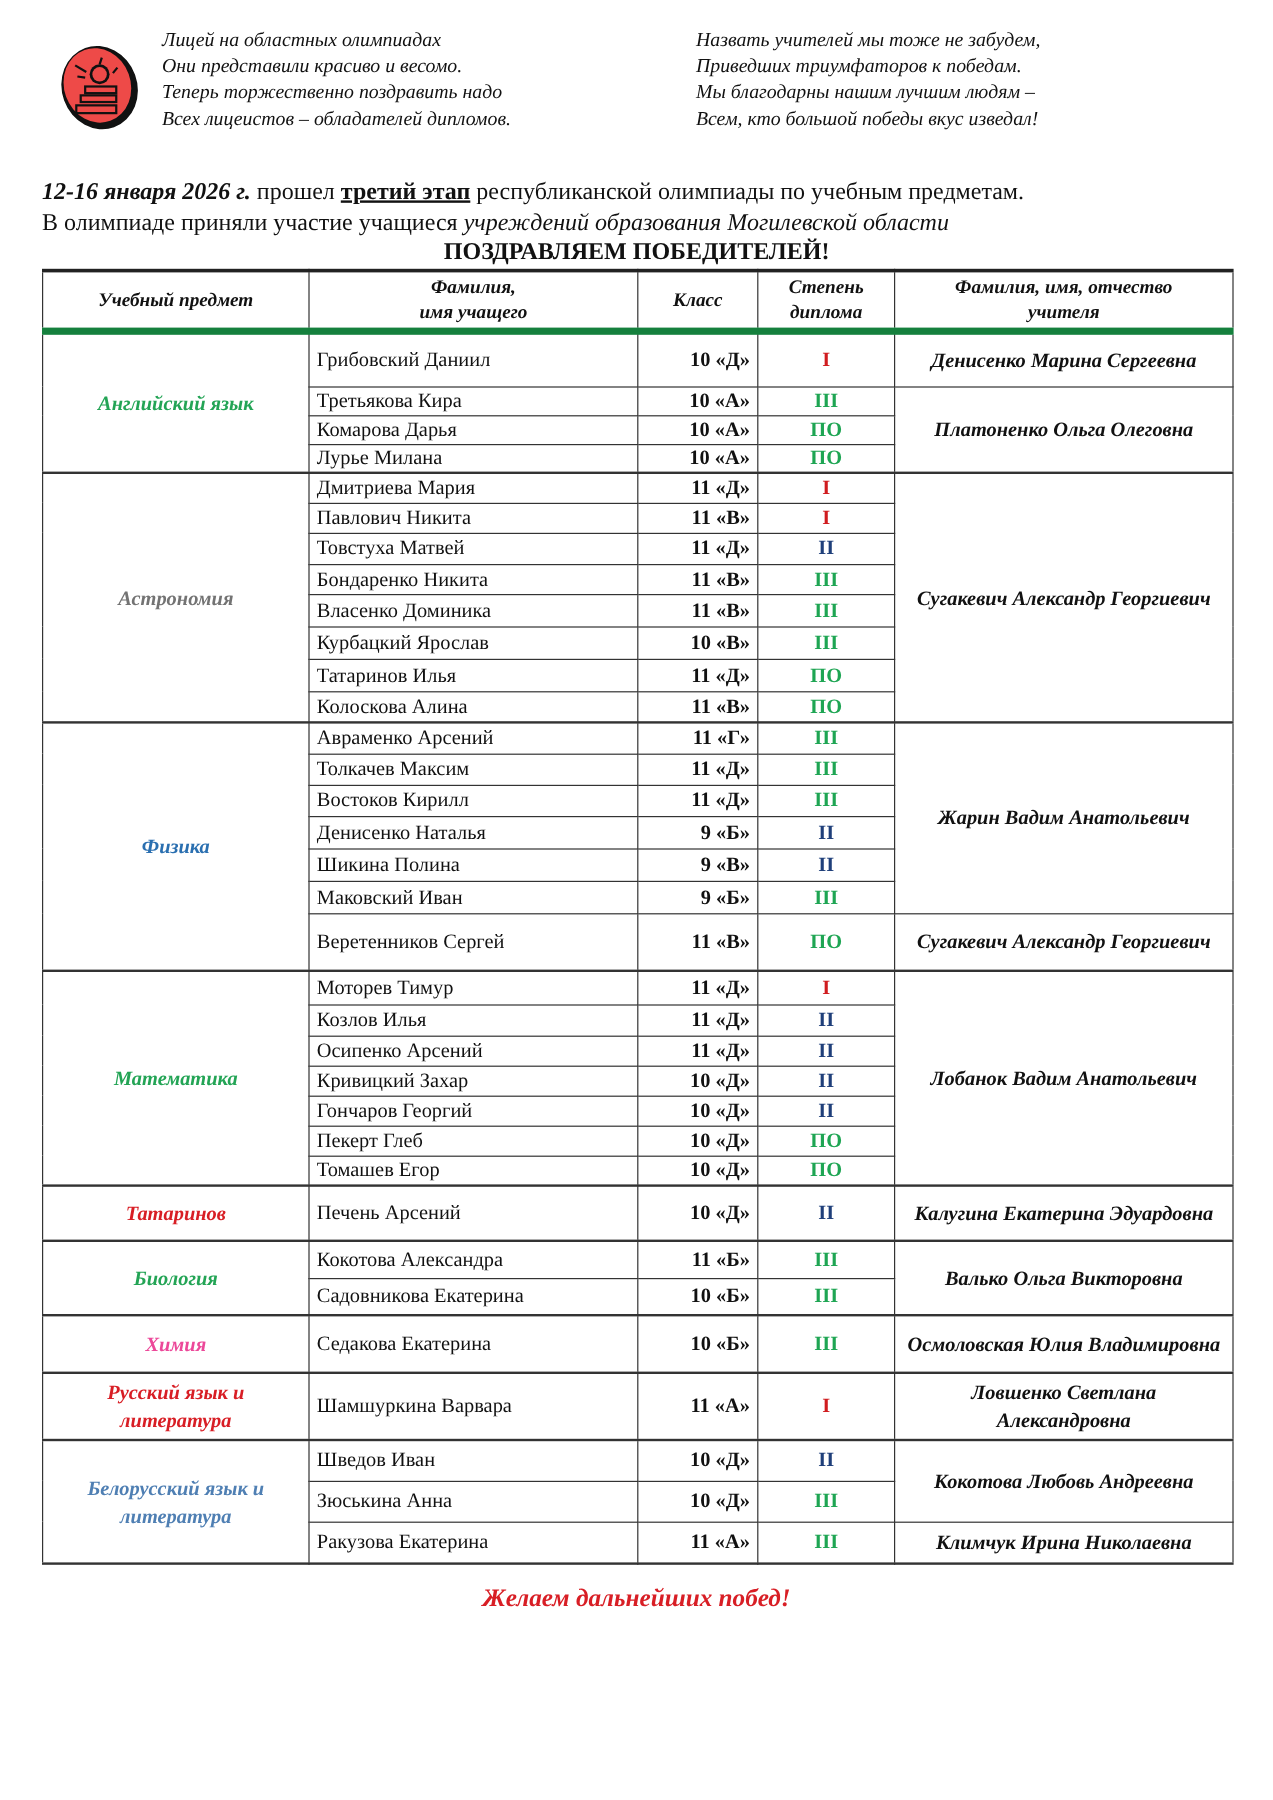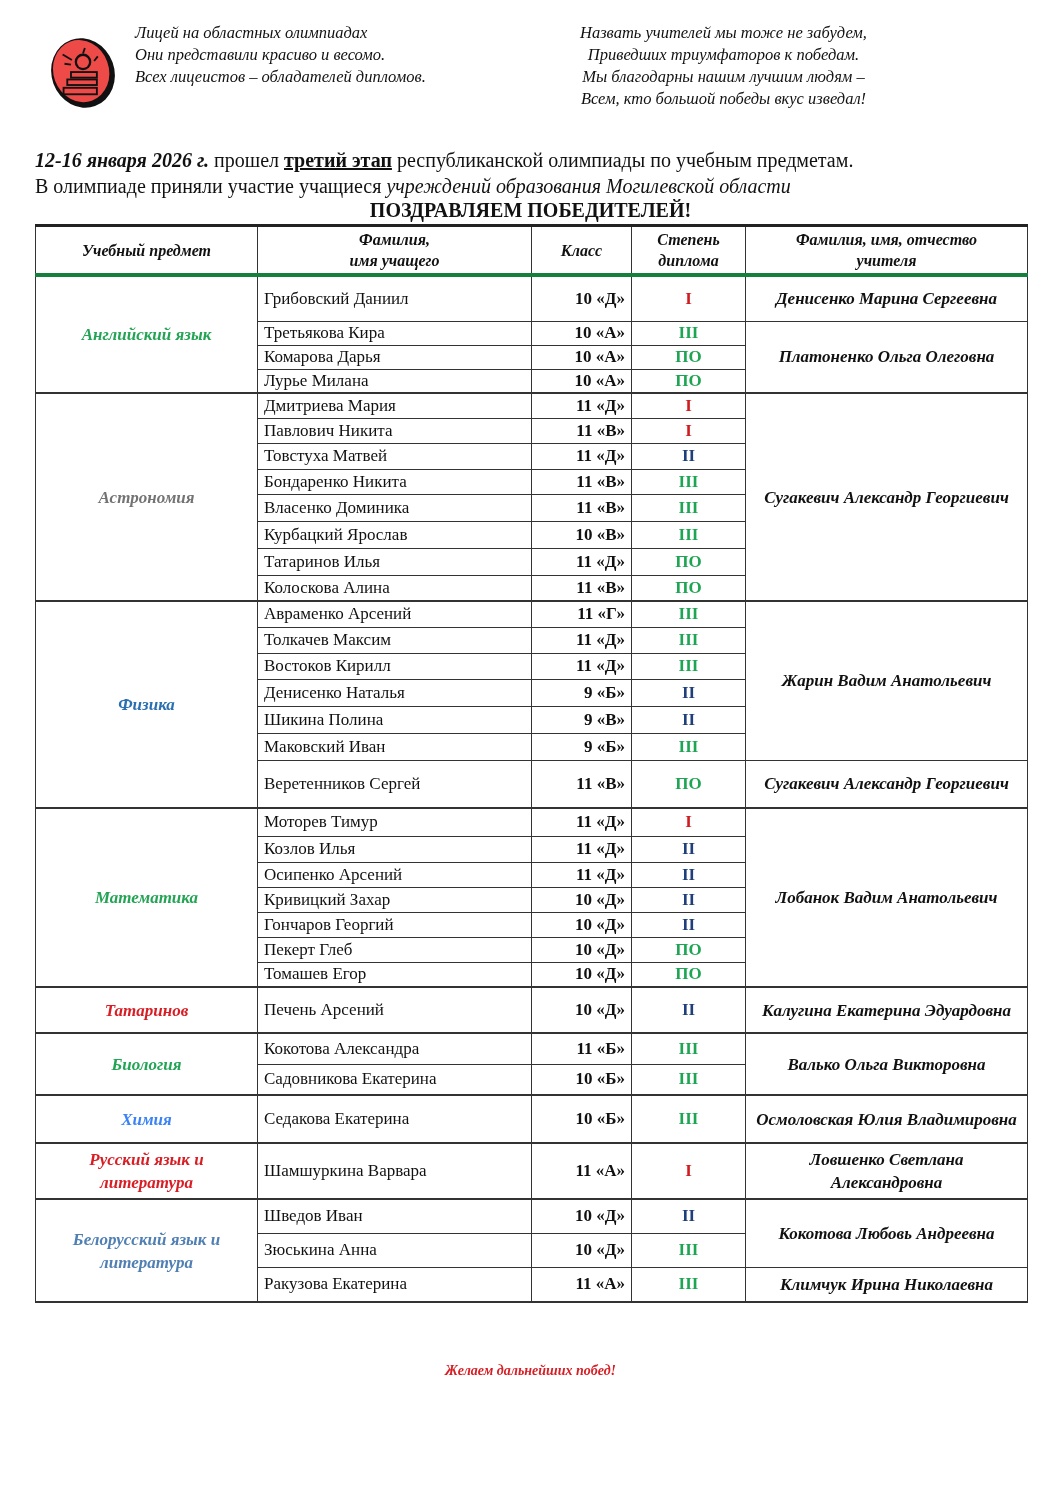--- a/index.html
+++ b/index.html
@@ -1,36 +1,36 @@
 <!DOCTYPE html>
 <html><head>
 <meta charset="utf-8">
 <style>
   html, body { margin: 0; padding: 0; background: #ffffff; }
   body { width: 1061px; height: 1500px; position: relative; font-family: "Liberation Serif", "DejaVu Serif", serif; color: #111; }
   .logo { position: absolute; left: 46px; top: 36px; width: 74px; height: 74px; }
   .poem { position: absolute; top: 22px; font-style: italic; font-size: 16.5px; line-height: 22px; }
   .poem.left { left: 135px; }
-  .poem.right { left: 580px; text-align: center; }
+  .poem.right { left: 580px; }
   .intro { position: absolute; left: 35px; top: 147px; font-size: 20px; line-height: 26px; width: 1000px; transform-origin: left top; }
   .intro b { font-weight: bold; font-style: italic; }
   .intro u { text-decoration: underline; font-weight: bold; }
   .intro i { font-style: italic; }
   .congrats { position: absolute; left: 0; width: 1061px; top: 199px; text-align: center; font-weight: bold; font-size: 20px; }
   table { position: absolute; left: 35px; top: 224px; width: 992px; border-collapse: collapse; table-layout: fixed; }
   th, td { border: 1px solid #333; font-size: 17px; padding: 0 6px; vertical-align: middle; }
   th { font-style: italic; font-weight: bold; font-size: 16px; line-height: 21px; height: 46px; text-align: center; }
-  thead tr { border-top: 3px solid #222; border-bottom: 4px solid #15803d; }
+  thead tr { border-top: 3px solid #222; border-bottom: 6px solid #15803d; }
   td.subject { text-align: center; font-style: italic; font-weight: bold; font-size: 17px; line-height: 23px; }
   td.student { text-align: left; }
   td.grade { text-align: right; font-weight: bold; }
   td.diploma { text-align: center; font-weight: bold; font-size: 17px; }
   td.teacher { text-align: center; font-style: italic; font-weight: bold; line-height: 23px; }
   tbody.group { border-top: 2px solid #333; border-bottom: 2px solid #333; }
-  .wish { position: absolute; left: 0; width: 1061px; top: 1363px; text-align: center; font-style: italic; font-weight: bold; font-size: 14px; }
+  .wish { position: absolute; left: 0; width: 1061px; top: 1319px; text-align: center; font-style: italic; font-weight: bold; font-size: 21px; }
 </style>
 </head>
 <body>
 
 <svg class="logo" viewBox="0 0 80 80">
   <ellipse cx="40" cy="40" rx="34" ry="38" fill="#111" transform="rotate(-20 40 40)"></ellipse>
   <ellipse cx="38" cy="38" rx="30" ry="34" fill="#ee4a48" transform="rotate(-20 38 38)"></ellipse>
   <path d="M40 4 A34 38 0 0 1 74 50 L40 40 Z" fill="#111" opacity="0.0"></path>
   <rect x="22" y="46" width="34" height="8" fill="#111"></rect>
   <rect x="24" y="48" width="30" height="4" fill="#ee4a48"></rect>
@@ -42,20 +42,21 @@
   <circle cx="40" cy="28" r="6.5" fill="#ee4a48"></circle>
   <line x1="40" y1="19" x2="42" y2="13" stroke="#111" stroke-width="2"></line>
   <line x1="18" y1="20" x2="28" y2="26" stroke="#111" stroke-width="2"></line>
   <line x1="20" y1="30" x2="27" y2="31" stroke="#111" stroke-width="2"></line>
   <line x1="56" y1="22" x2="52" y2="27" stroke="#111" stroke-width="2"></line>
 </svg>
 
 <div class="poem left">
   <div>Лицей на областных олимпиадах</div>
   <div>Они представили красиво и весомо.</div>
+  <div>Теперь торжественно поздравить надо</div>
   <div>Всех лицеистов – обладателей дипломов.</div>
 </div>
 <div class="poem right">
   <div>Назвать учителей мы тоже не забудем,</div>
   <div>Приведших триумфаторов к победам.</div>
   <div>Мы благодарны нашим лучшим людям –</div>
   <div>Всем, кто большой победы вкус изведал!</div>
 </div>
 
 <div class="intro">
@@ -256,21 +257,21 @@
         <td class="teacher" rowspan="2">Валько Ольга Викторовна</td>
       </tr>
       <tr style="height: 31px;">
         <td class="student">Садовникова Екатерина</td>
         <td class="grade">10 «Б»</td>
         <td class="diploma" style="color: rgb(30, 165, 83);">III</td>
       </tr>
     </tbody>
     <tbody class="group">
       <tr style="height: 48px;">
-        <td class="subject" rowspan="1" style="color: #3b82f6;">Химия</td>
+        <td class="subject" rowspan="1" style="color: #ec4899;">Химия</td>
         <td class="student">Седакова Екатерина</td>
         <td class="grade">10 «Б»</td>
         <td class="diploma" style="color: rgb(30, 165, 83);">III</td>
         <td class="teacher" rowspan="1">Осмоловская Юлия Владимировна</td>
       </tr>
     </tbody>
     <tbody class="group">
       <tr style="height: 56px;">
         <td class="subject" rowspan="1" style="color: rgb(216, 30, 37);">Русский язык и литература</td>
         <td class="student">Шамшуркина Варвара</td>

